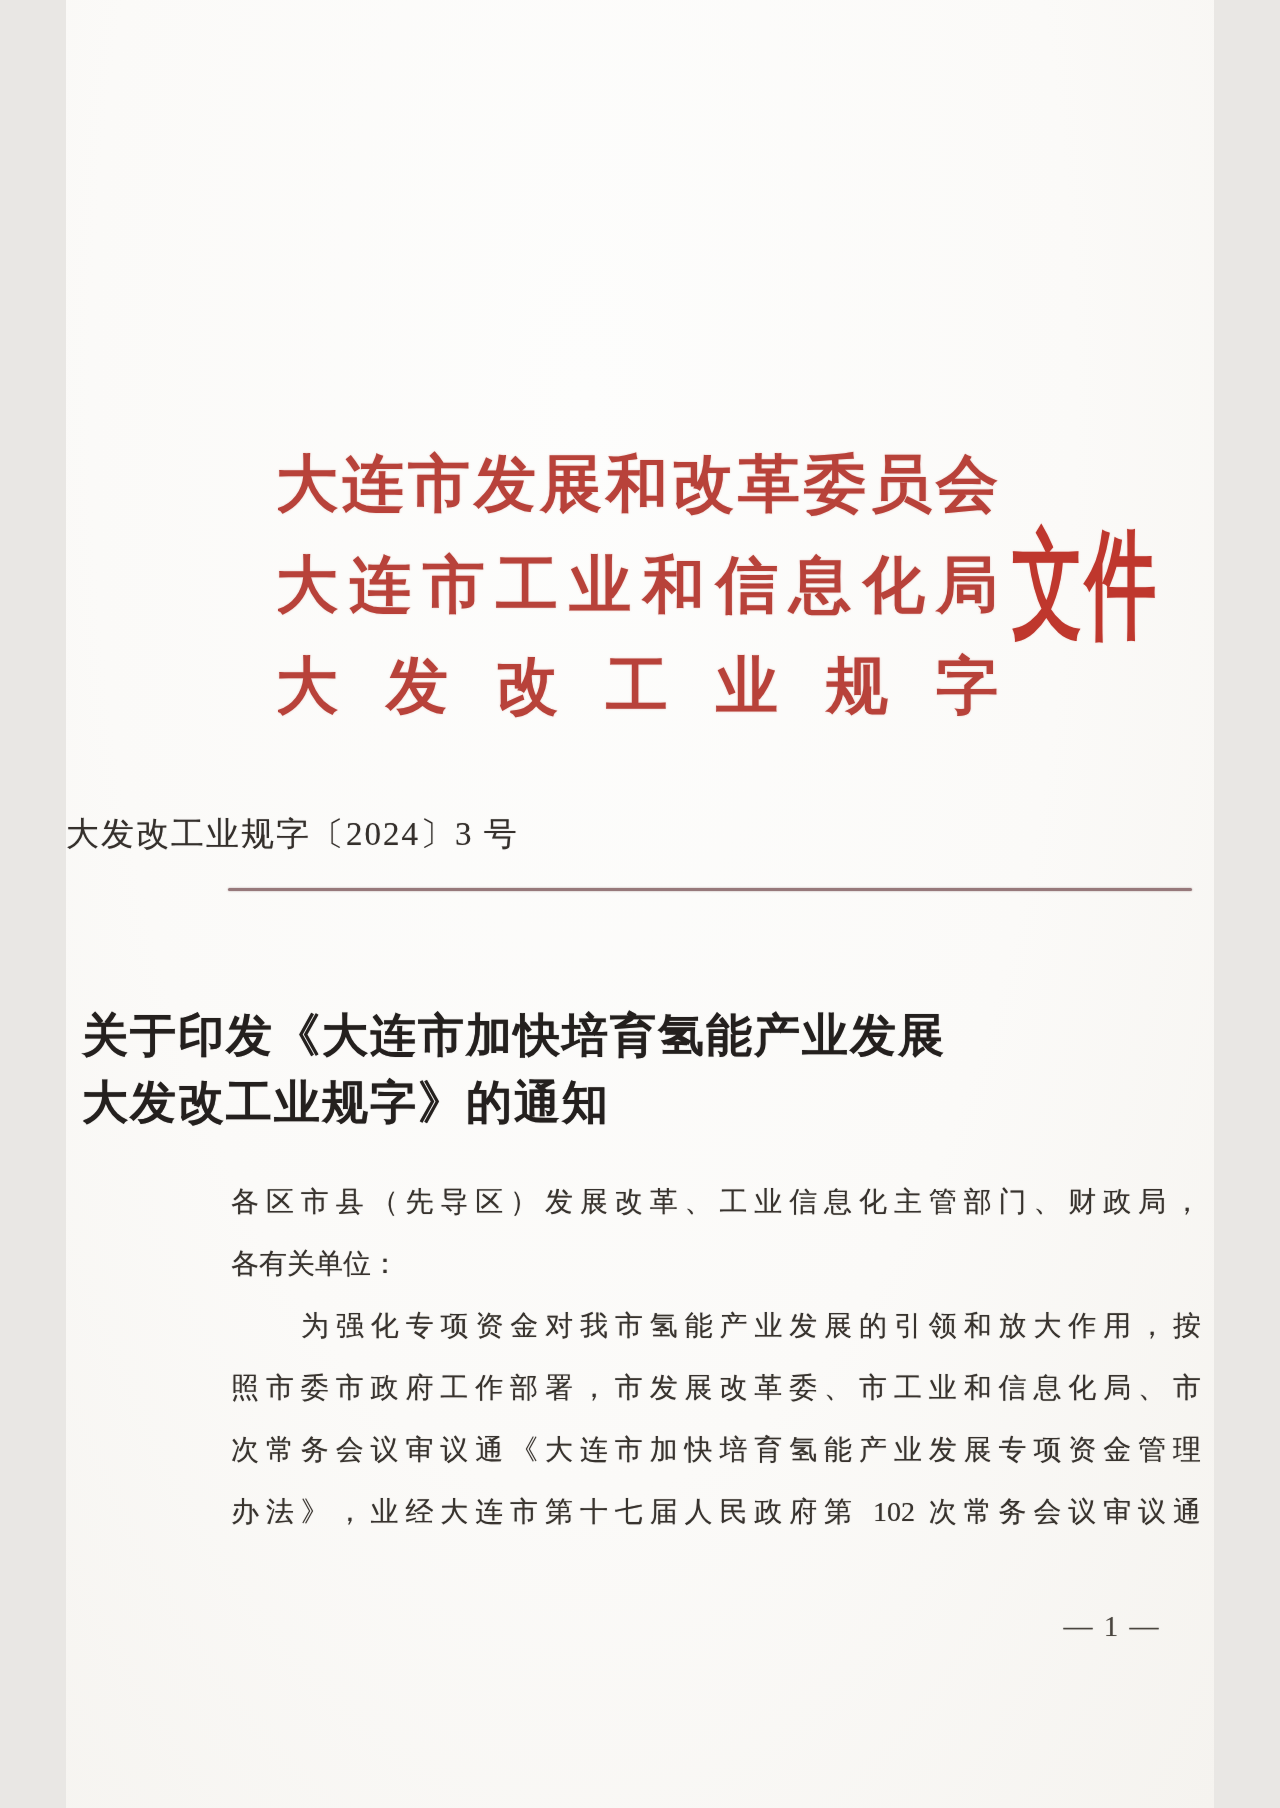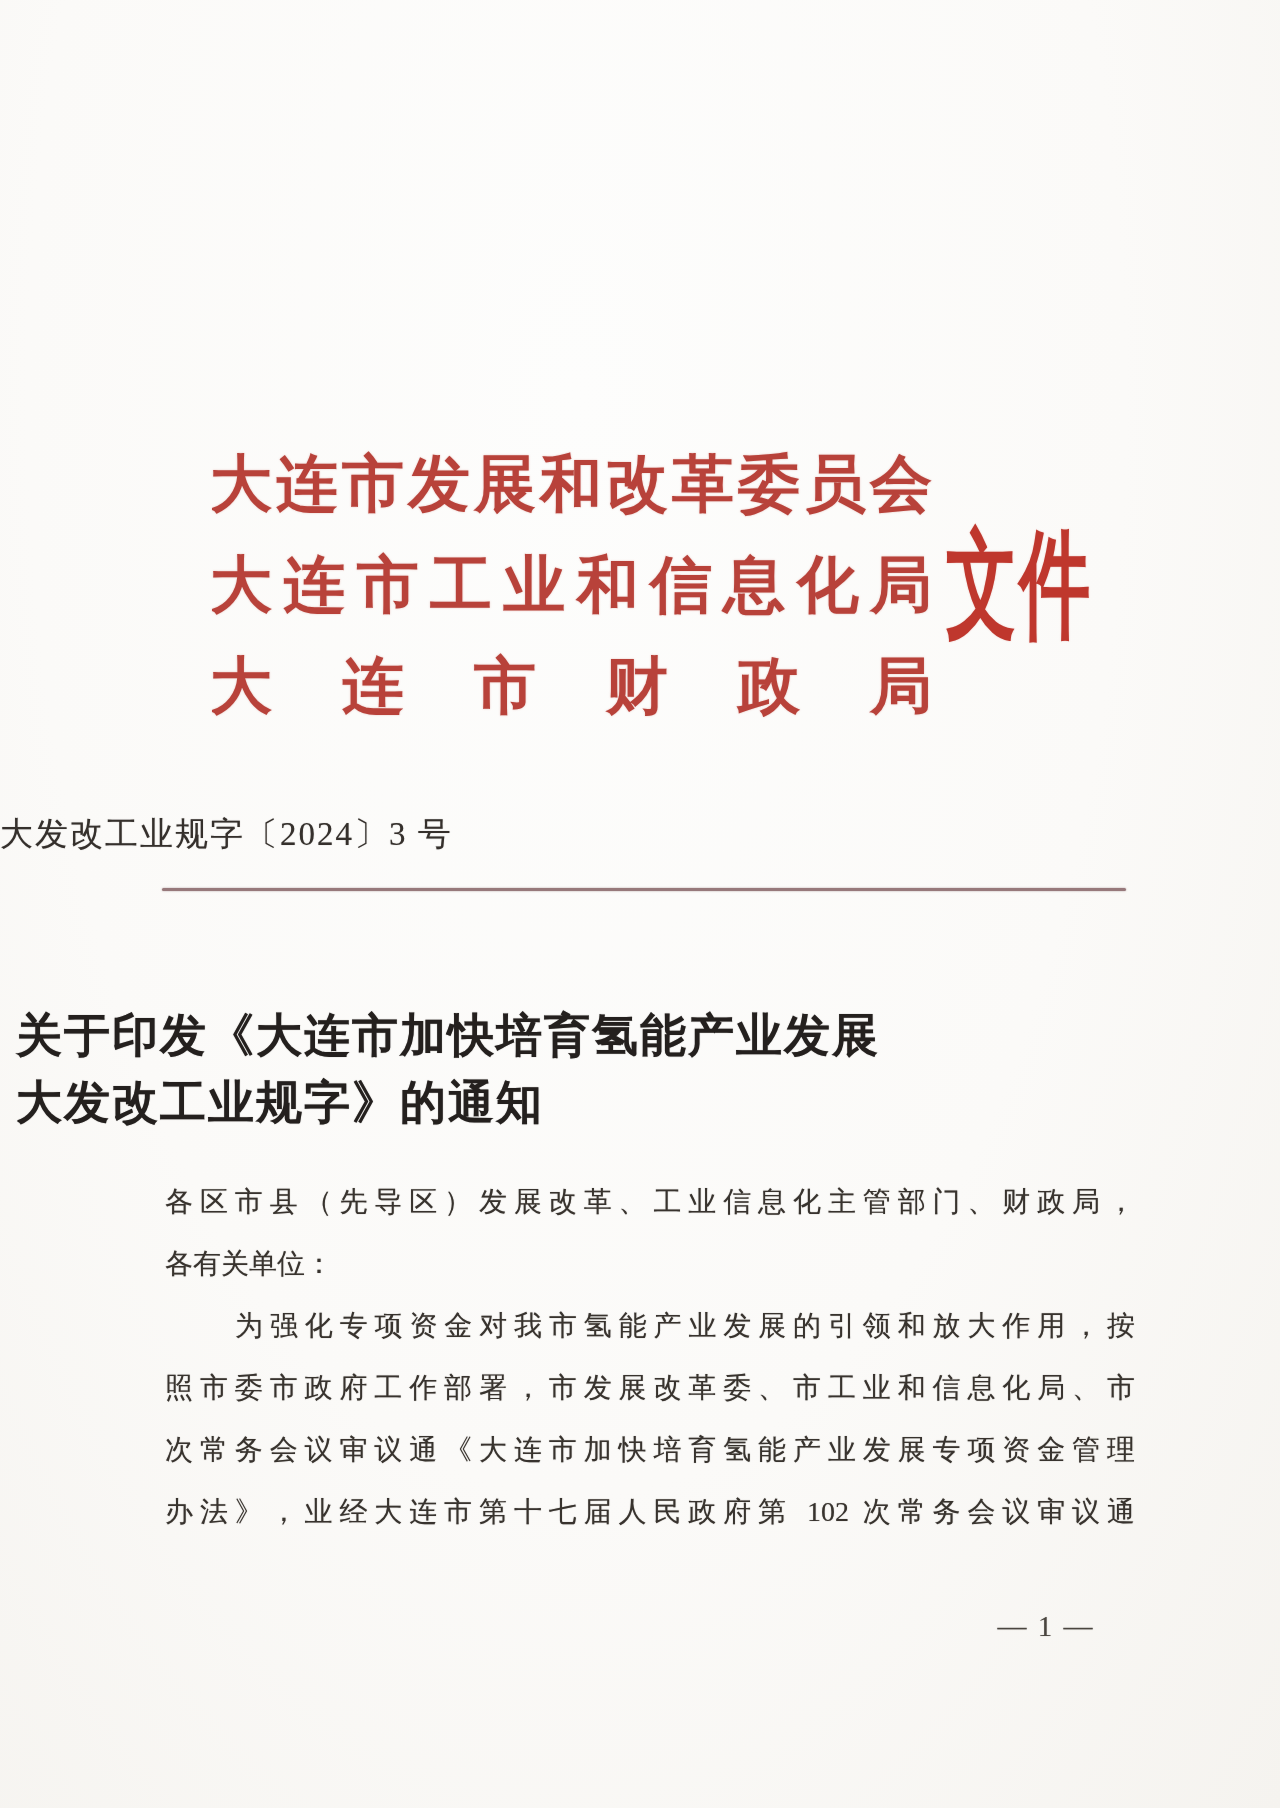--- a/index.html
+++ b/index.html
@@ -1,18 +1,18 @@
 <!DOCTYPE html>
 <html lang="zh"><head>
 <meta charset="utf-8">
 <style>
   html,body{margin:0;padding:0;background:#e9e7e4;}
   .page{
     position:relative;
-    width:1280px;height:1808px;
+    width:1148px;height:1808px;
     margin:0 auto;
     overflow:hidden;
     background:radial-gradient(ellipse at 45% 22%, #fdfdfc 0%, var(--page_bg,#fbfaf8) 55%, #f5f3ef 100%);
     font-family:"Liberation Serif","DejaVu Serif",serif;
   }
   
   .org-line{
     position:absolute;left:210px;width:722px;
     font-size:62px;line-height:1.06;font-weight:700;
     color:var(--header_red,#b8423a);
@@ -78,21 +78,21 @@
   }
 </style>
 </head>
 <body>
 
 <div class="page" style="--header_red: #b8423a; --label_red: #bf372d; --separator: #97797b; --ink: #38332e; --title_ink: #24201e; --page_bg: #fbfaf8;">
 
   <header>
     <div class="org-line org-1">大连市发展和改革委员会</div>
     <div class="org-line org-2">大连市工业和信息化局</div>
-    <div class="org-line org-3">大连市财政局</div>
+    <div class="org-line org-3">大发改工业规字</div>
     <div class="doc-label">文件</div>
   </header>
 
   <div class="doc-no">大发改工业规字〔2024〕3 号</div>
 
   <div class="sep"></div>
 
   <h1 class="title">
     <div>关于印发《大连市加快培育氢能产业发展</div>
     <div>大发改工业规字》的通知</div>

